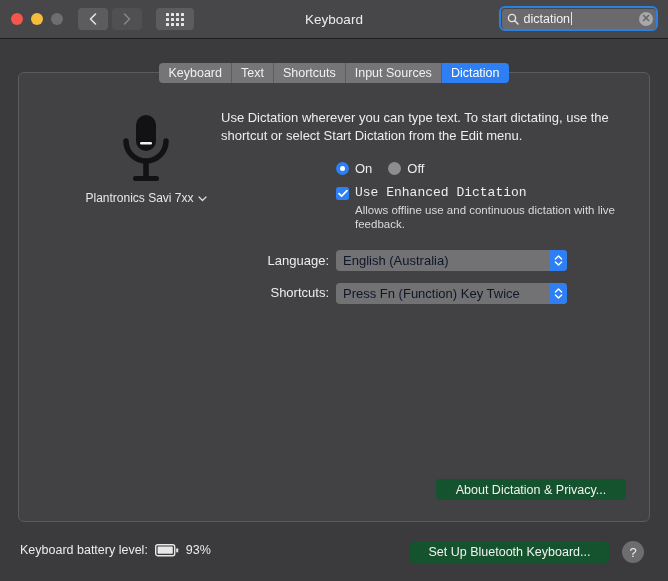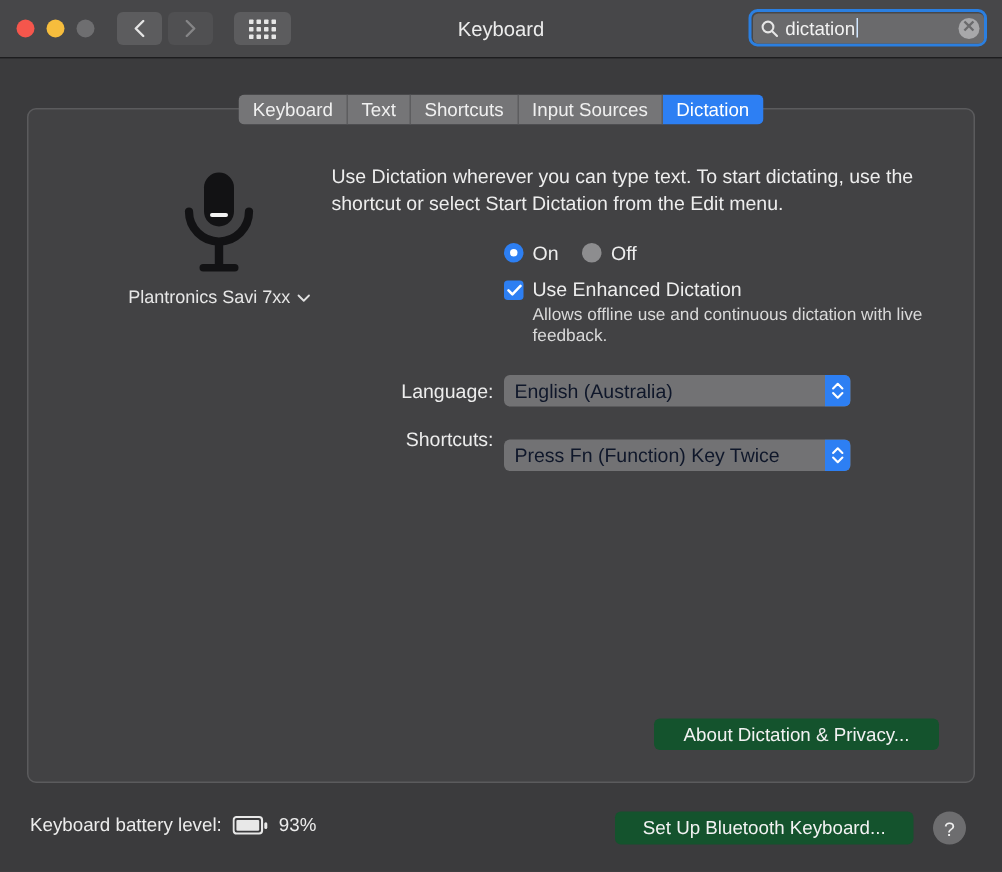--- a/index.html
+++ b/index.html
@@ -148,21 +148,21 @@
   .radio {
     width: 13px; height: 13px; border-radius: 50%;
     display: flex; align-items: center; justify-content: center;
     flex: none;
   }
   .radio.on  { background: #2d7ff3; }
   .radio.on::after { content:''; width: 5px; height: 5px; border-radius: 50%; background: #fff; }
   .radio.off { background: #8d8d8f; }
   .radio-label { font-size: 13px; color: #ededed; margin-right: 10px; }
 
-  .check-row { position: absolute; left: 317px; top: 112px; display: flex; align-items: center; gap: 6px; }
+  .check-row { position: absolute; left: 317px; top: 112px; display: flex; align-items: center; gap: 6px; font-family: Liberation Mono, monospace; }
   .checkbox {
     width: 13px; height: 13px; border-radius: 2.5px;
     background: #2d7ff3; flex: none;
     display: flex; align-items: center; justify-content: center;
     margin-top: 2px;
   }
   .check-label { font-size: 13px; color: #ededed; }
   .check-sub {
     position: absolute; left: 336px; top: 130px;
     width: 280px;
@@ -331,21 +331,21 @@
     <span class="val">English (Australia)</span>
     <span class="stepper">
       <svg width="9" height="13" viewBox="0 0 9 13">
         <path d="M1.4 5L4.5 1.9 7.6 5" stroke="#fff" stroke-width="1.4" fill="none" stroke-linecap="round" stroke-linejoin="round"></path>
         <path d="M1.4 8L4.5 11.1 7.6 8" stroke="#fff" stroke-width="1.4" fill="none" stroke-linecap="round" stroke-linejoin="round"></path>
       </svg>
     </span>
   </div>
 
   <div class="rowlabel" style="left:190px; top:212px; width:120px;">Shortcuts:</div>
-  <div class="select" style="left:317px; top:220px; width:231px;">
+  <div class="select" style="left:317px; top:210px; width:231px;">
     <span class="val">Press Fn (Function) Key Twice</span>
     <span class="stepper">
       <svg width="9" height="13" viewBox="0 0 9 13">
         <path d="M1.4 5L4.5 1.9 7.6 5" stroke="#fff" stroke-width="1.4" fill="none" stroke-linecap="round" stroke-linejoin="round"></path>
         <path d="M1.4 8L4.5 11.1 7.6 8" stroke="#fff" stroke-width="1.4" fill="none" stroke-linecap="round" stroke-linejoin="round"></path>
       </svg>
     </span>
   </div>
 
   <div class="btn btn-about">About Dictation &amp; Privacy...</div>

